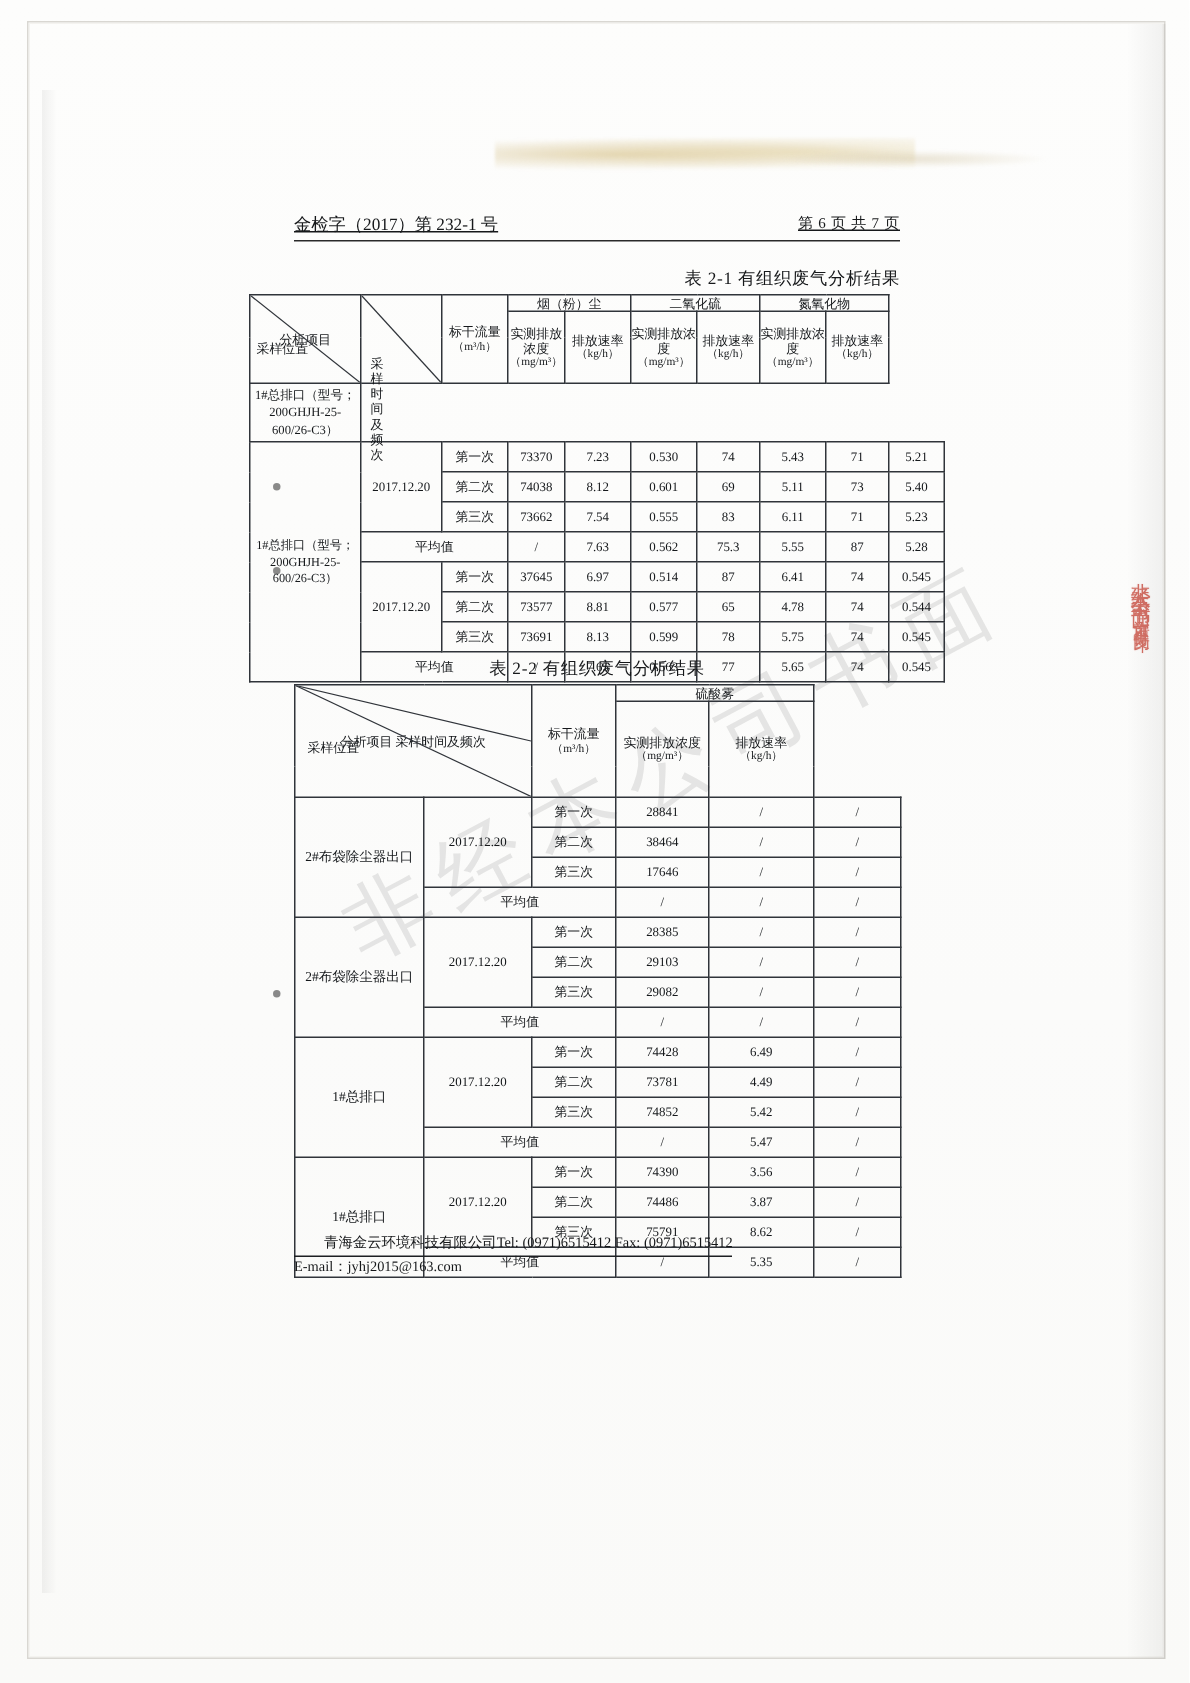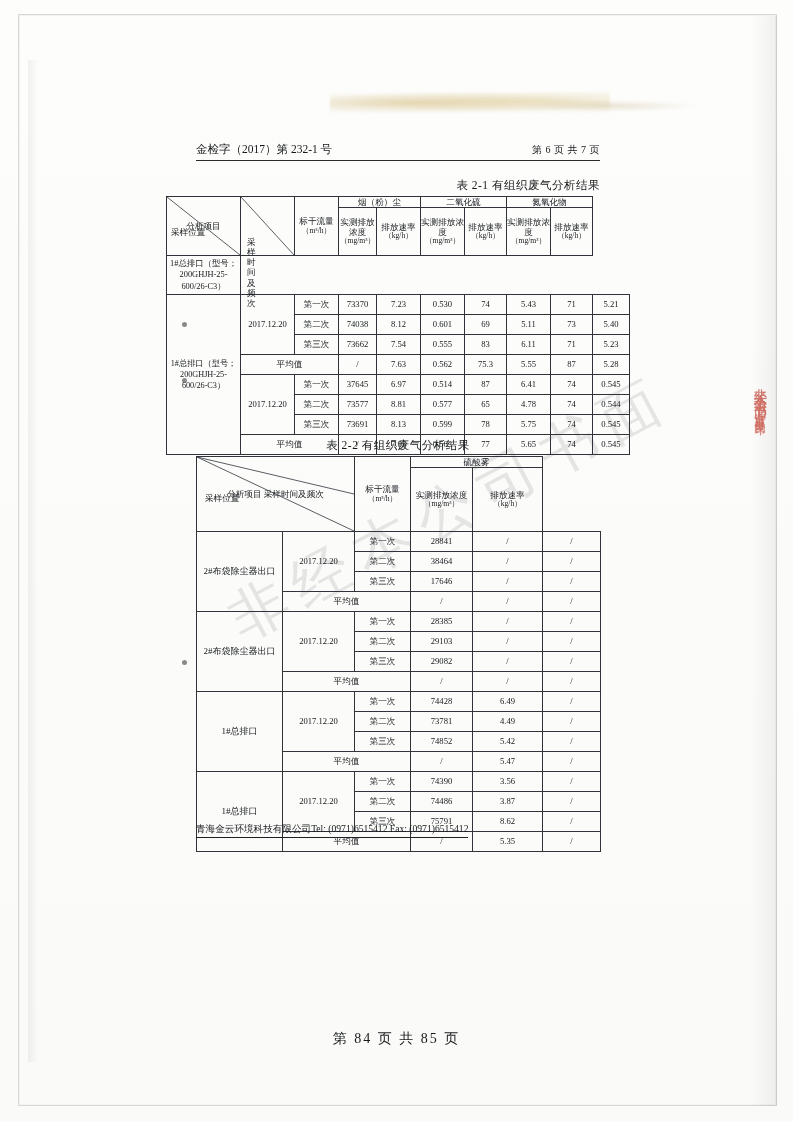--- a/index.html
+++ b/index.html
@@ -32,23 +32,24 @@
     filter:blur(1px);
   }
   .smudge2{
     position:absolute;left:520px;top:100px;width:180px;height:12px;
     background:radial-gradient(ellipse at 50% 50%, rgba(190,170,120,.30), rgba(190,170,120,0) 70%);
     filter:blur(1px);
   }
   
   .doc-head{
     position:absolute;left:196px;top:142px;width:404px;
-    display:flex;justify-content:space-between;align-items:center;
+    display:flex;justify-content:space-between;align-items:flex-start;
     font-size:11.5px;
     font-family:"Liberation Serif", serif;
+    text-decoration:underline;
   }
   .doc-head .right{font-size:10px;letter-spacing:.5px;}
   .head-rule{
     position:absolute;left:196px;top:160px;width:404px;height:1px;background:#2a2a2a;
   }
   
   .caption{
     position:absolute;
     font-size:11.5px;
     text-align:center;
@@ -82,21 +83,21 @@
   .c-bl{left:4px;bottom:3px;}
 
   .v-unit{font-size:7.6px;display:block;}
   .cell-2l{line-height:1.15;}
 
   
   .contact{
     position:absolute;left:196px;top:822px;width:420px;
     font-size:9.6px;line-height:1.45;
   }
-  .contact .ul{border-bottom:1px solid #1d1f22;padding-bottom:1px;display:inline-block;}
+  .contact .ul{border-bottom:1px solid #1d1f22;padding-bottom:1px;display:inline-block;padding-left:20px;}
 
   
   .pagenum{
     position:absolute;left:0;right:0;top:1030px;
     text-align:center;font-size:14px;letter-spacing:2px;
   }
   
   .stamp{
     position:absolute;right:24px;top:378px;
     color:#c0392b;opacity:.72;
@@ -452,16 +453,16 @@
       </tbody>
   </table>
 
   <div class="stamp">
     <span>非经本公司书面</span>
     <span class="s2">许可不得复印</span>
   </div>
 
   <div class="contact">
     <div class="ul">青海金云环境科技有限公司Tel:  (0971)6515412     Fax:   (0971)6515412</div>
+    <div>E-mail：jyhj2015@163.com</div>
   </div>
 
-  <div class="pagenum">第 84 页 共 85 页</div>
 </div>
 
 </body></html>

